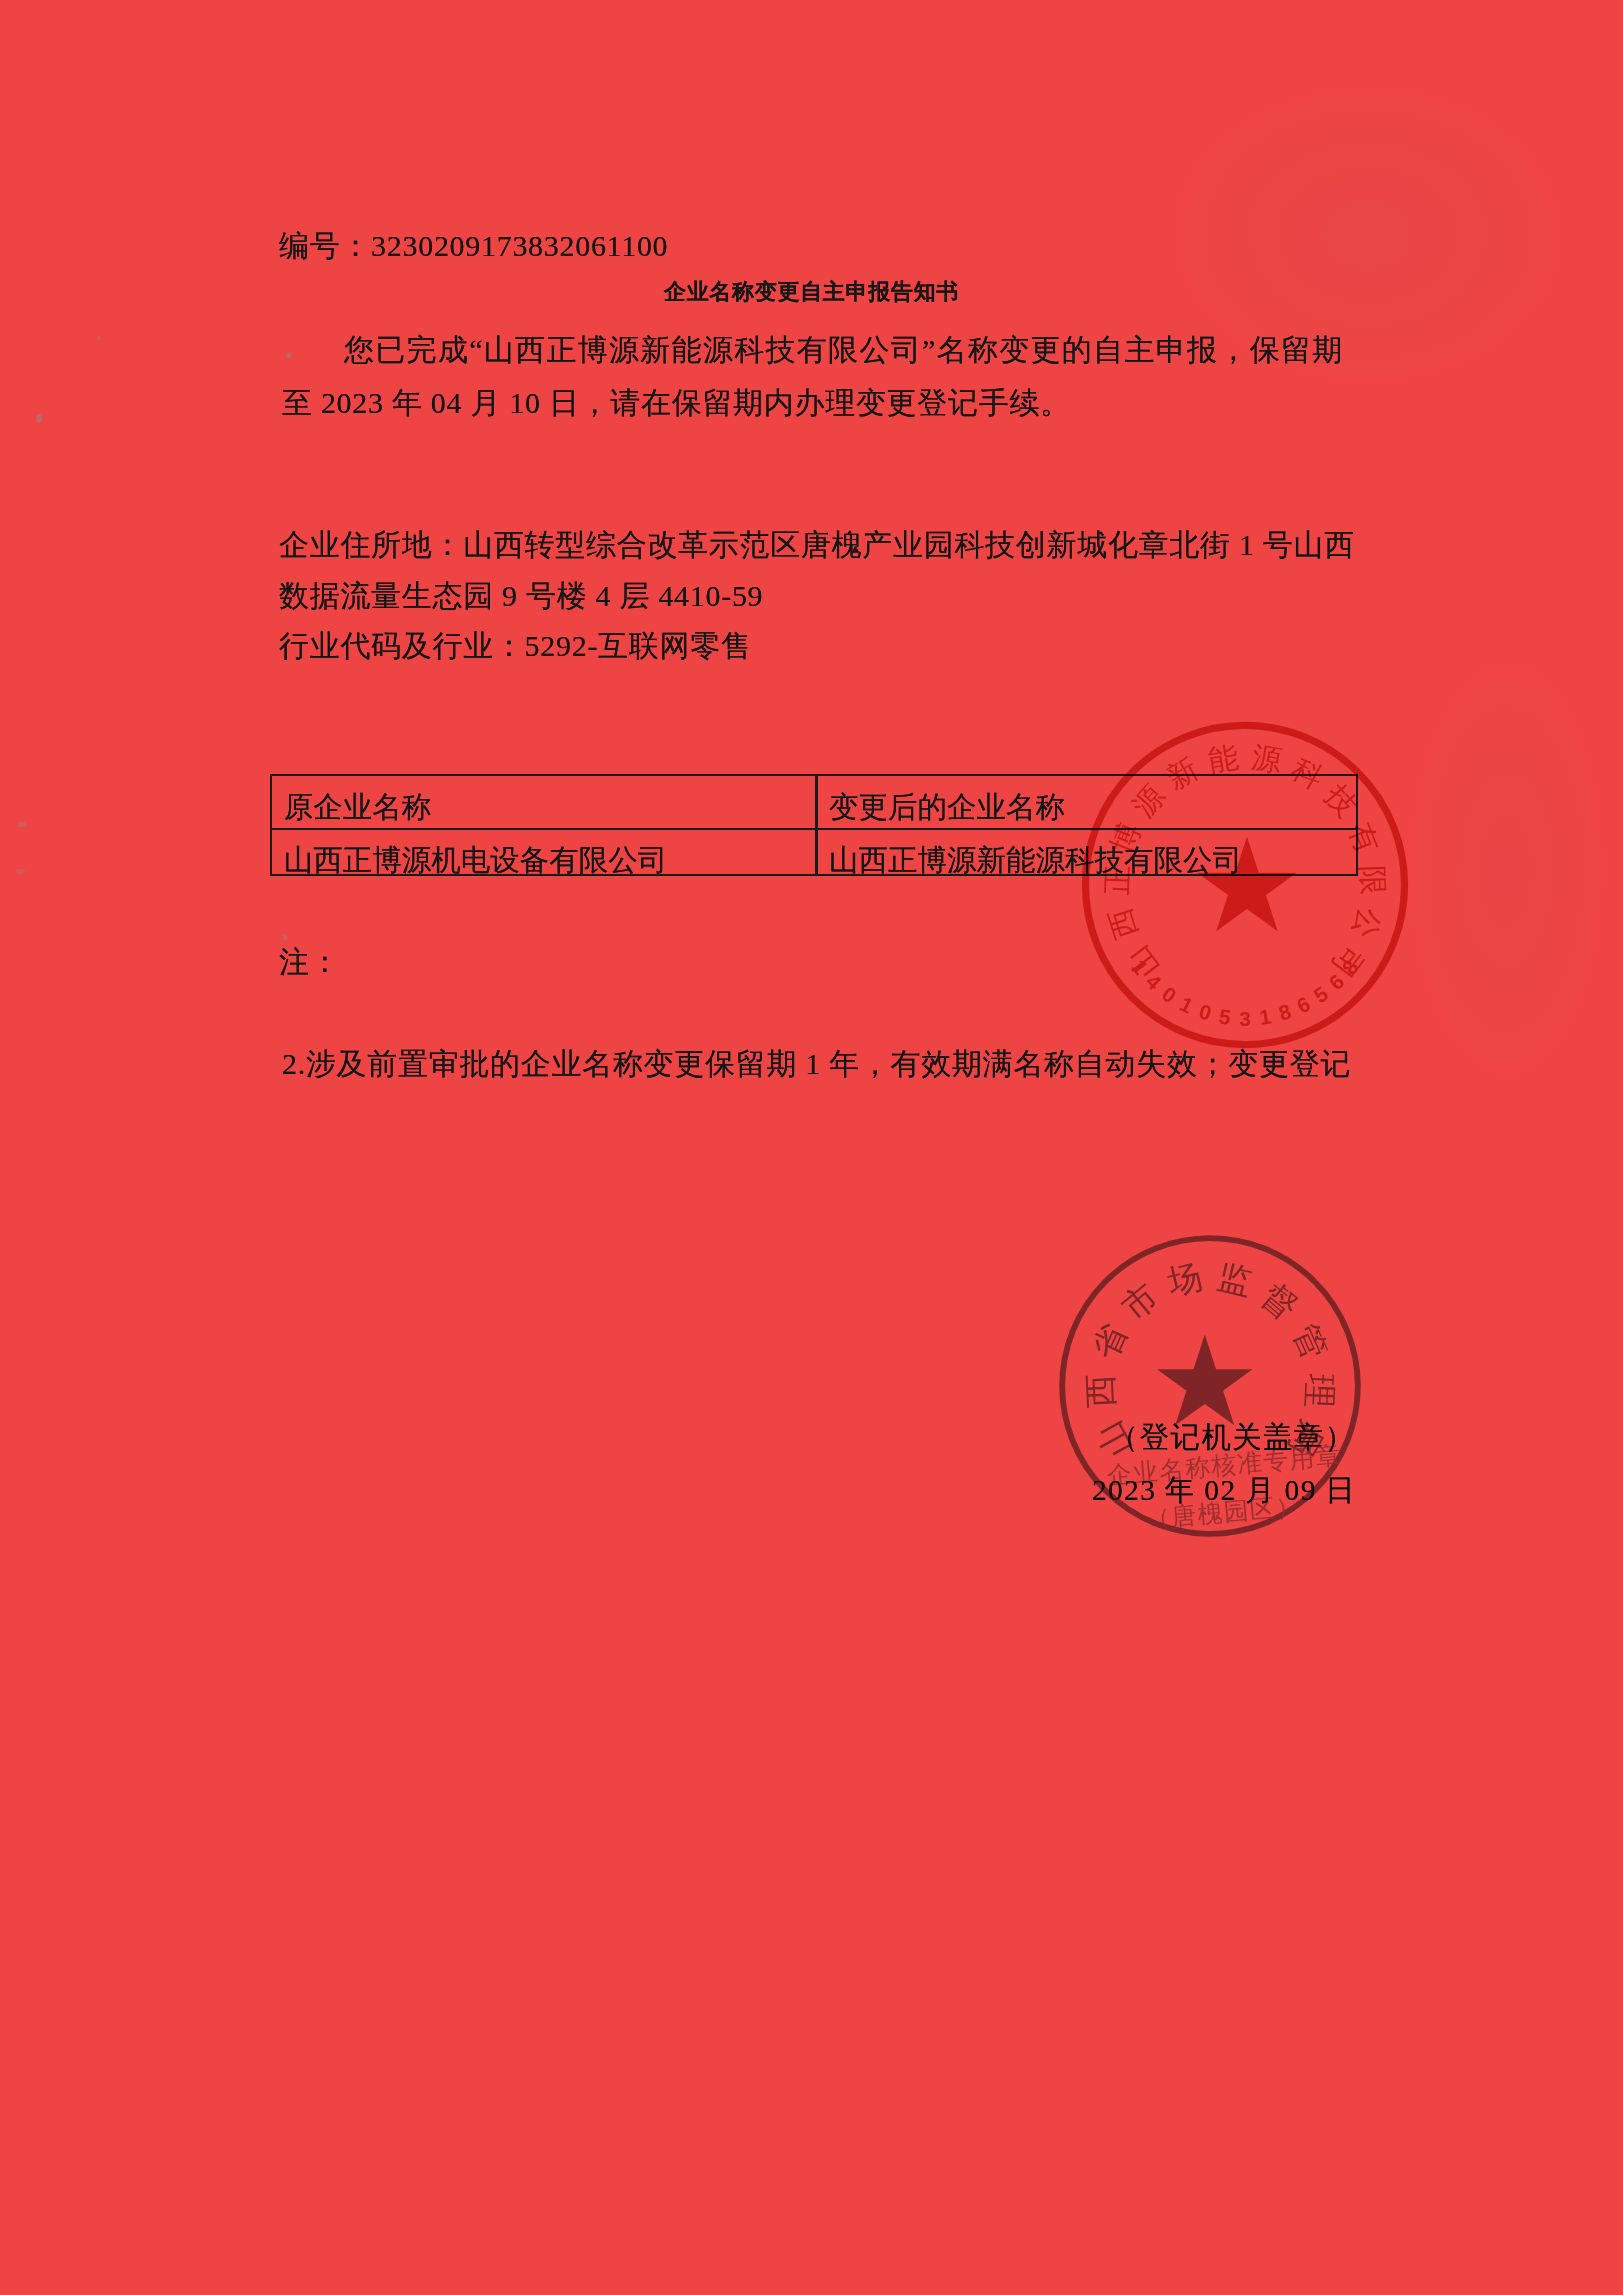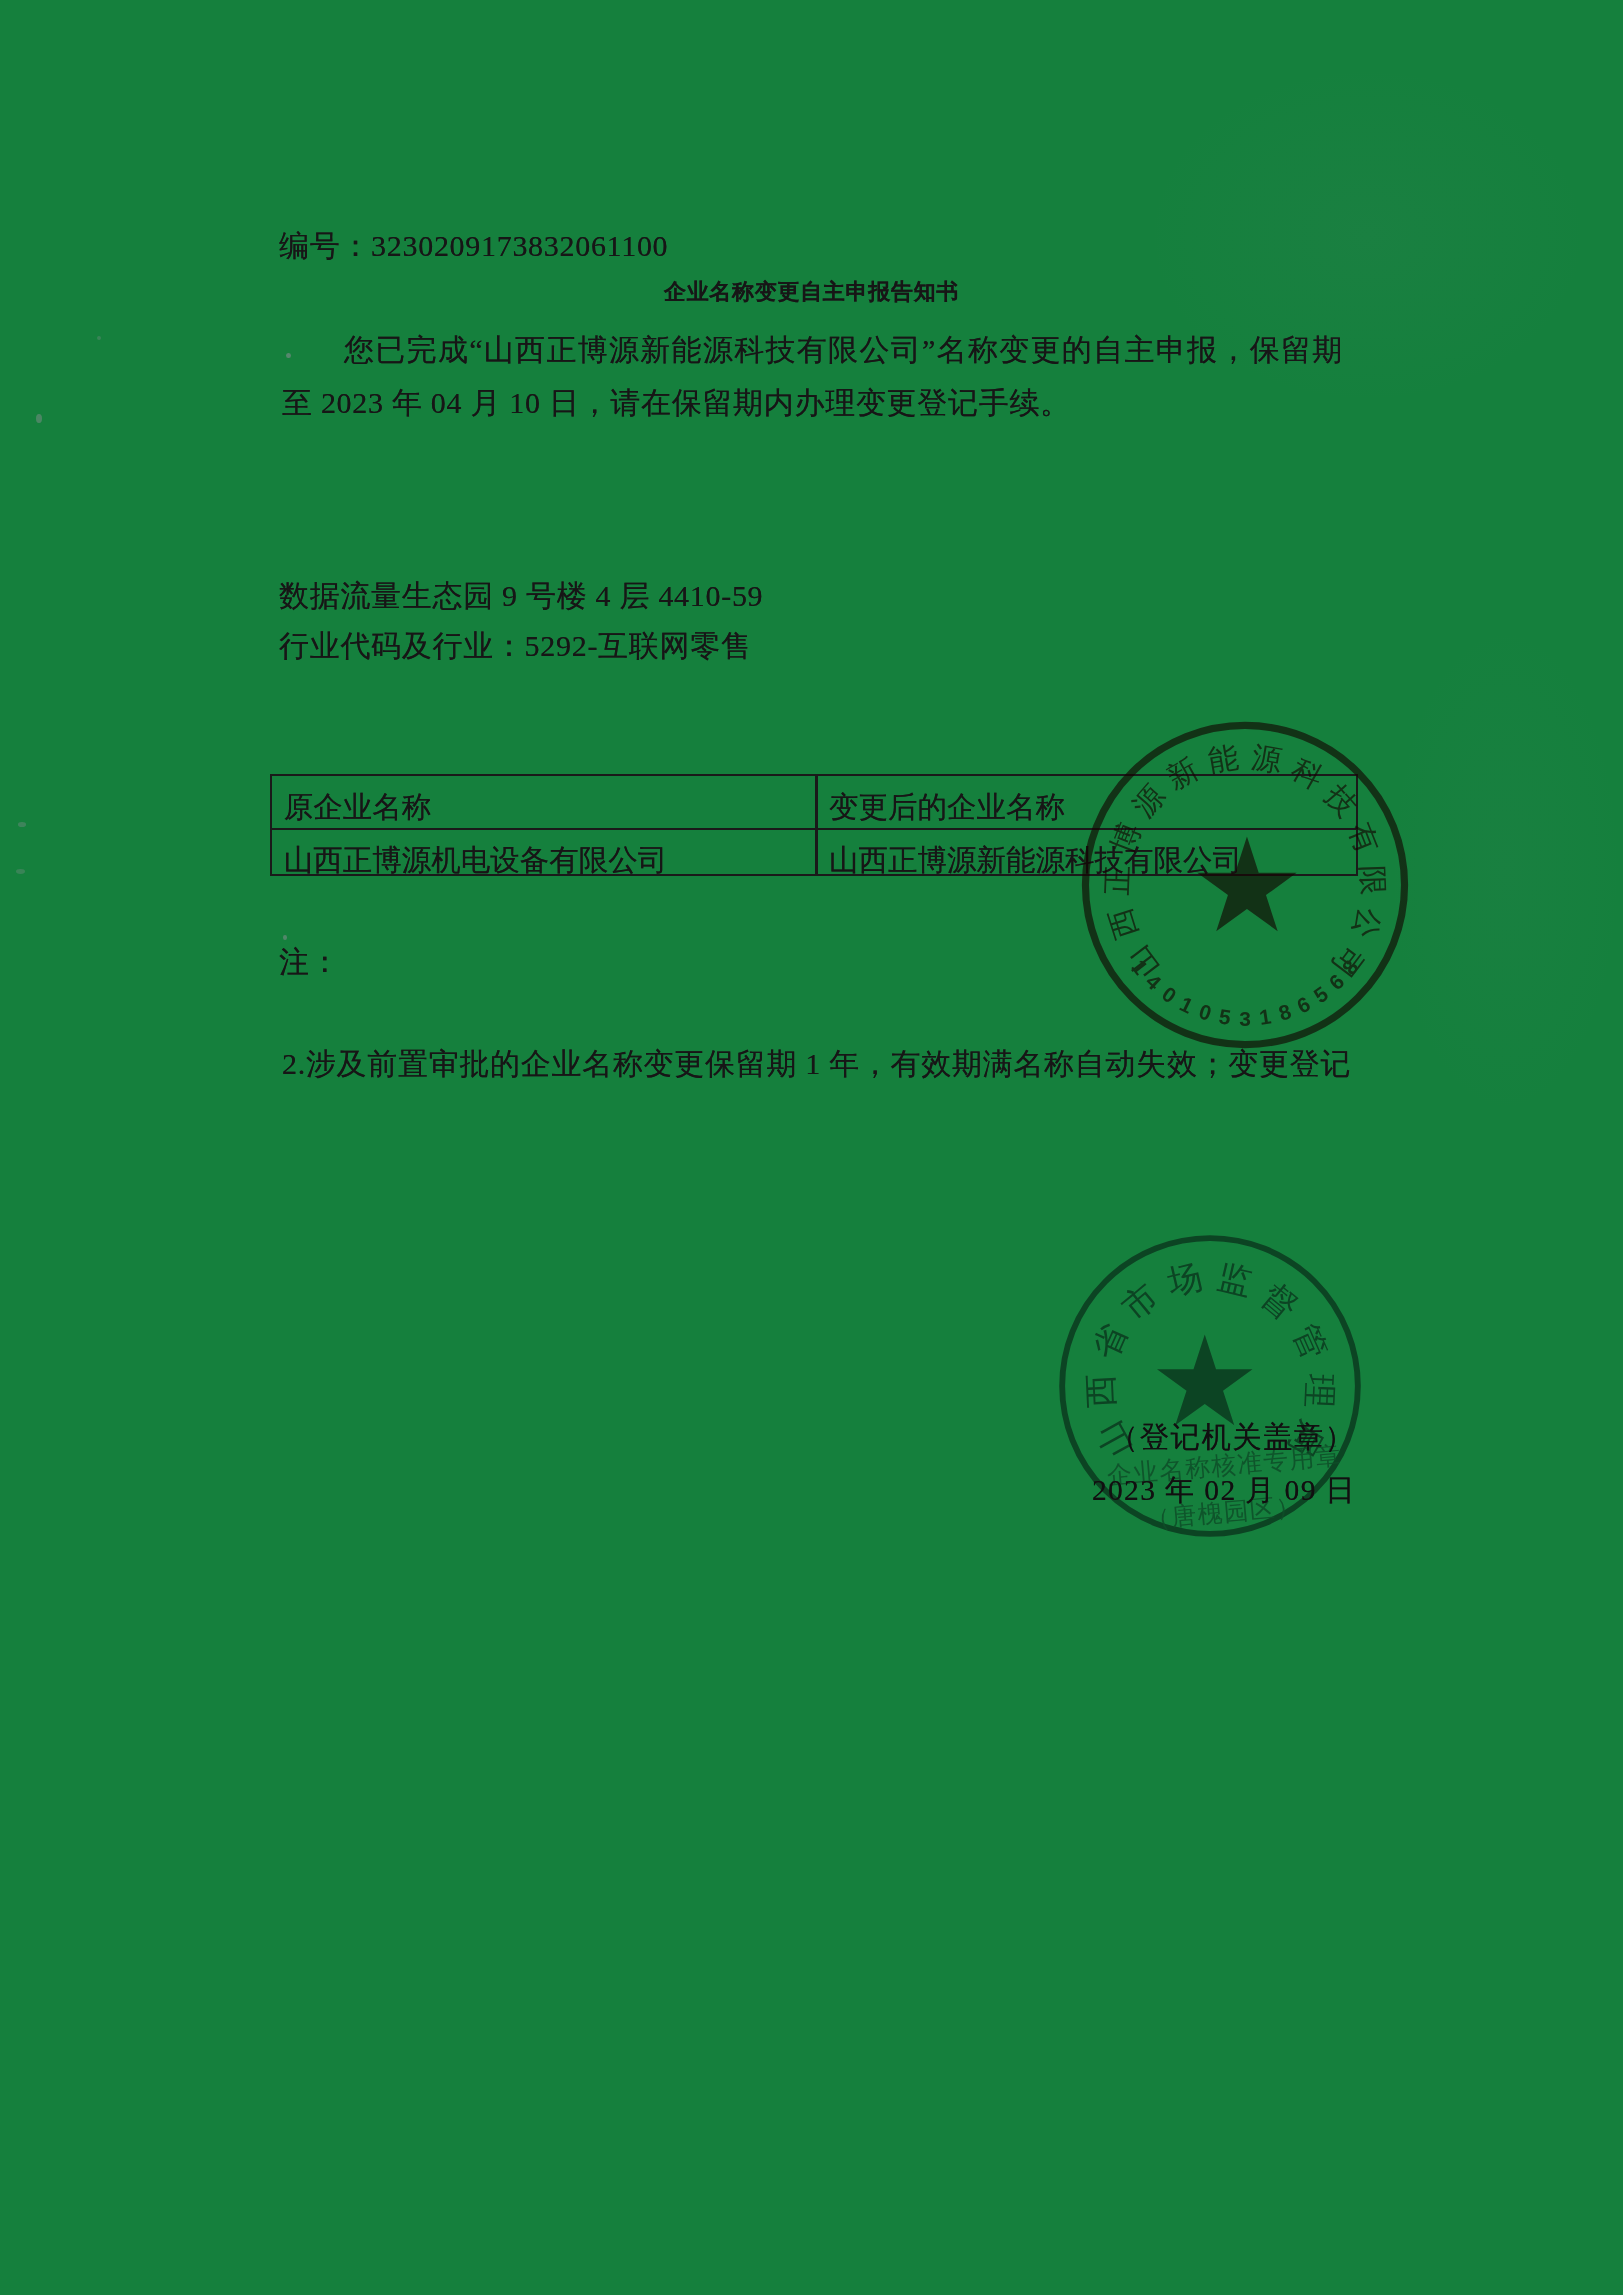--- a/index.html
+++ b/index.html
@@ -1,16 +1,16 @@
 <!DOCTYPE html>
 <html style="font-size:10.5px"><head>
 <meta charset="utf-8">
 <style>
   html,body{margin:0;padding:0;background:#ffffff;}
-  .page{position:relative;width:1623px;height:2295px;background:#15803d;overflow:hidden;
+  .page{position:relative;width:1623px;height:2295px;background:#ef4444;overflow:hidden;
         font-family:"Liberation Serif","DejaVu Serif",serif;color:#161616;}
   .line{position:absolute;white-space:pre;font-size:30px;line-height:1.15;
         letter-spacing:0.7px;text-shadow:0 0 0.4px #222;}
   .title{font-weight:700;font-size:22px;letter-spacing:0.7px;}
   .center{left:0;width:1623px;text-align:center;}
   
   .tbl{position:absolute;left:270px;top:774px;width:1084px;height:98px;
        border:2.6px solid #1a1a1a;}
   .tbl .hrow{position:absolute;left:0;top:0;width:100%;height:52px;border-bottom:2.6px solid #1a1a1a;}
   .tbl .vdiv{position:absolute;left:543px;top:0;width:2.6px;height:100%;background:#1a1a1a;}
@@ -37,20 +37,21 @@
 
 <div class="page">
 
   <div class="line" style="left:279px;top:229px;">编号：3230209173832061100</div>
 
   <div class="line title center" style="top:279px;">企业名称变更自主申报告知书</div>
 
   <div class="line" style="left:344px;top:333px;letter-spacing:1.3px;">您已完成“山西正博源新能源科技有限公司”名称变更的自主申报，保留期</div>
   <div class="line" style="left:282px;top:386px;">至 2023 年 04 月 10 日，请在保留期内办理变更登记手续。</div>
 
+  <div class="line" style="left:279px;top:528px;">企业住所地：山西转型综合改革示范区唐槐产业园科技创新城化章北街 1 号山西</div>
   <div class="line" style="left:279px;top:579px;">数据流量生态园 9 号楼 4 层 4410-59</div>
   <div class="line" style="left:279px;top:629px;">行业代码及行业：5292-互联网零售</div>
 
   <div class="tbl">
     <div class="hrow"></div>
     <div class="vdiv"></div>
     <div class="cell" style="left:11.8px;top:11.8px;">原企业名称</div>
     <div class="cell" style="left:557px;top:11.8px;">变更后的企业名称</div>
     <div class="cell" style="left:11.8px;top:65px;">山西正博源机电设备有限公司</div>
     <div class="cell" style="left:557px;top:65px;text-align:center;">山西正博源新能源科技有限公司</div>

